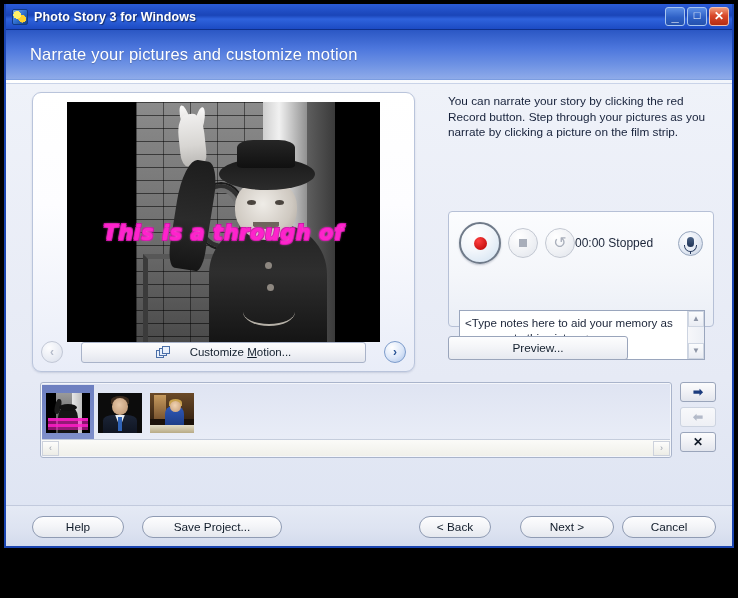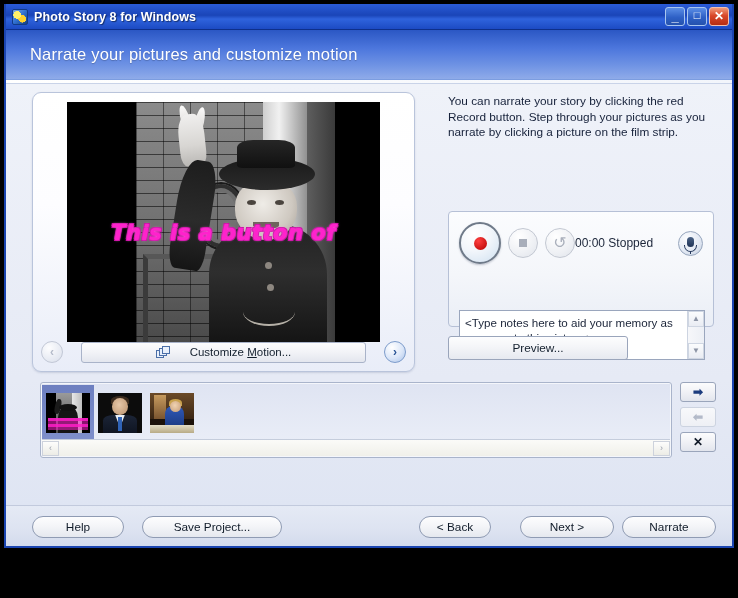--- a/index.html
+++ b/index.html
@@ -698,21 +698,21 @@
   #btn-next { left: 514px; width: 94px; }
   #btn-cancel { left: 616px; width: 94px; }
 </style>
 </head>
 <body>
 
 <div id="window">
 
   <div id="titlebar">
     <div id="app-icon"></div>
-    <div id="title-text">Photo Story 8 for Windows</div>
+    <div id="title-text">Photo Story 3 for Windows</div>
     <div id="win-buttons">
       <div class="win-btn min">
         <span class="g">_</span>
       </div>
       <div class="win-btn max">
         <span class="g">□</span>
       </div>
       <div class="win-btn close">
         <span class="g">✕</span>
       </div>
@@ -743,21 +743,21 @@
         <div class="ph-eye r"></div>
         <div class="ph-mouth"></div>
         <div class="ph-hat"></div>
         <div class="ph-hat-top"></div>
         <div class="ph-chain"></div>
         <div class="ph-btn b1"></div>
         <div class="ph-btn b2"></div>
         <div class="ph-strip-black-l"></div>
         <div class="ph-strip-black-r"></div>
         <div class="ph-caption">
-          <div>This is a button of</div>
+          <div>This is a through of</div>
         </div>
       </div>
 
       <div id="preview-bottom">
         <div class="round-nav disabled">
           <span class="chev">‹</span>
         </div>
         <div id="customize-motion-btn">
           <span id="cm-icon">
               <i></i>
@@ -852,16 +852,16 @@
       <div class="side-btn close-x">✕</div>
     </div>
 
   </div>
 
   <div id="footer">
     <div class="foot-btn" id="btn-help">Help</div>
     <div class="foot-btn" id="btn-save">Save Project...</div>
     <div class="foot-btn" id="btn-back">&lt; Back</div>
     <div class="foot-btn" id="btn-next">Next &gt;</div>
-    <div class="foot-btn" id="btn-cancel">Narrate</div>
+    <div class="foot-btn" id="btn-cancel">Cancel</div>
   </div>
 
 </div>
 
 </body></html>

